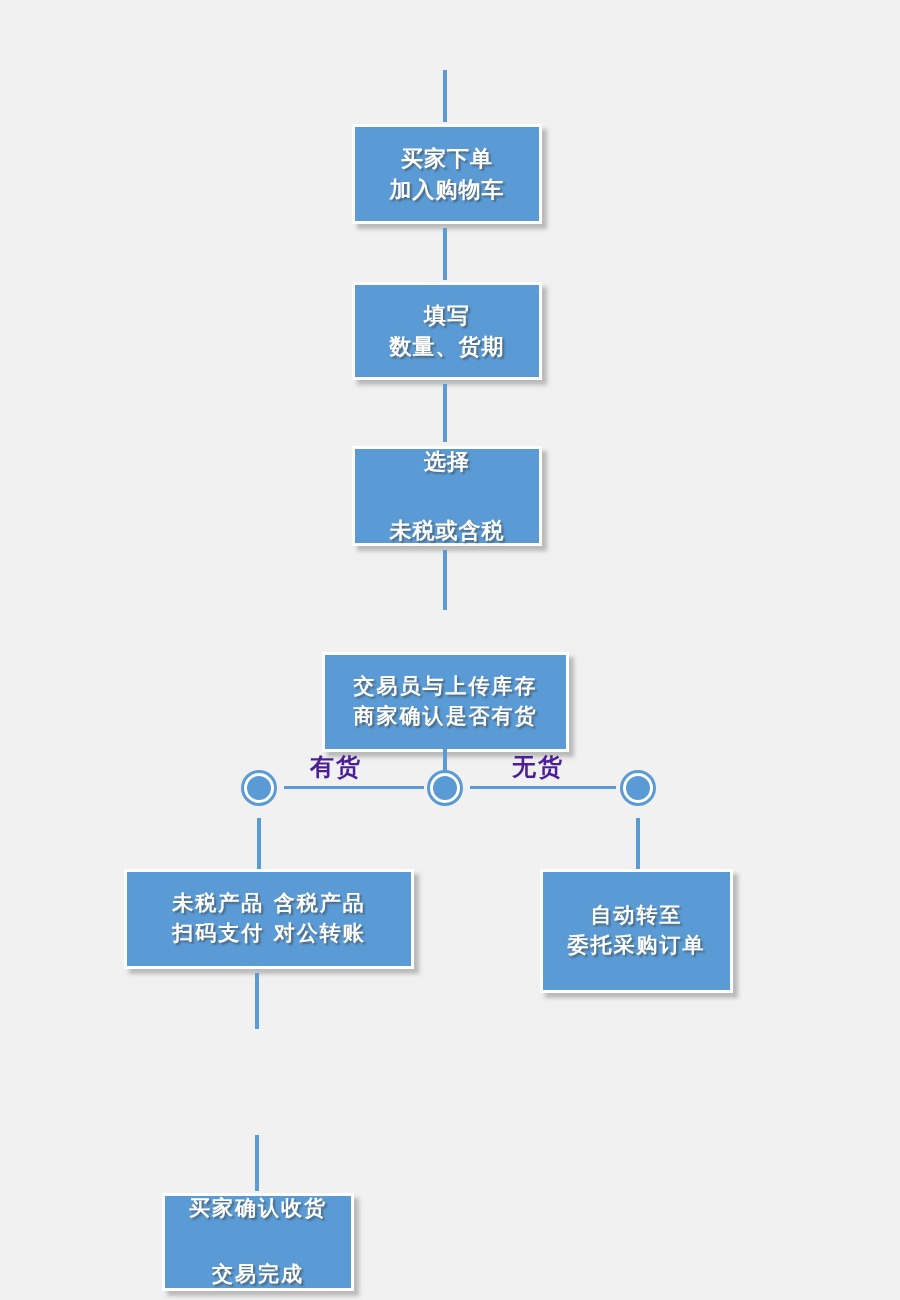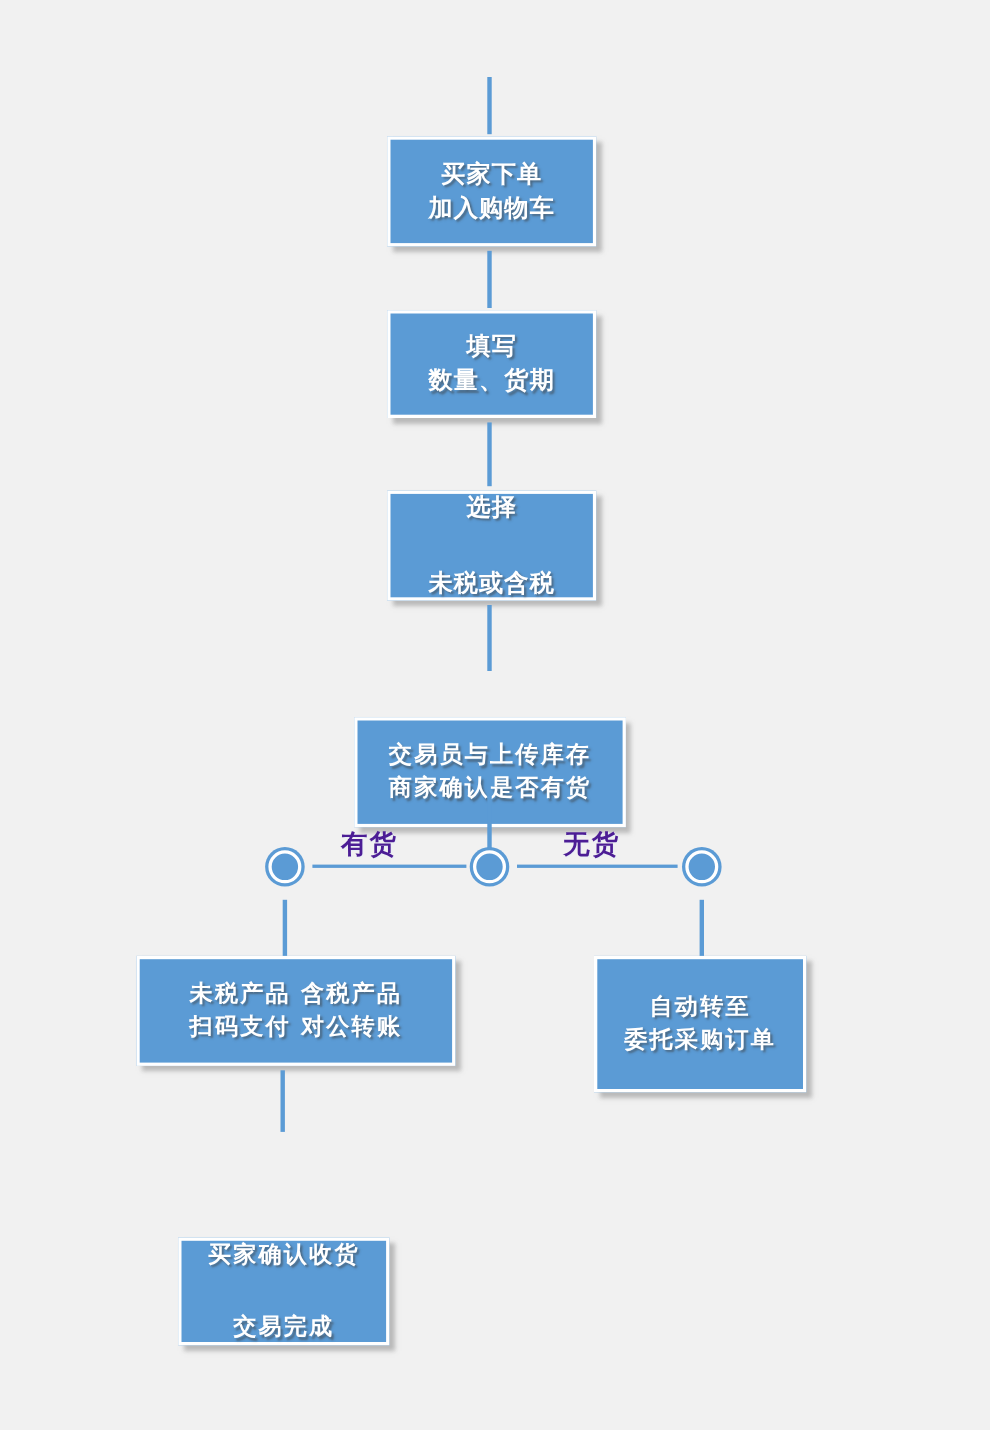--- a/index.html
+++ b/index.html
@@ -153,18 +153,18 @@
   <div class="node fs-21" style="left:540px; top:869px; width:193px; height:124px;">
     <span class="line">自动转至</span>
     <span class="line">委托采购订单</span>
   </div>
 
   <div class="vline" style="left:255px; top:973px; height:56px;"></div>
 
 
   <div class="vline" style="left:255px; top:1135px; height:56px;"></div>
 
-  <div class="node fs-21" style="left:162px; top:1125px; width:192px; height:98px;gap:36px;">
+  <div class="node fs-21" style="left:162px; top:1193px; width:192px; height:98px;gap:36px;">
     <span class="line">买家确认收货</span>
     <span class="line">交易完成</span>
   </div>
 
 </div>
 
 </body></html>

